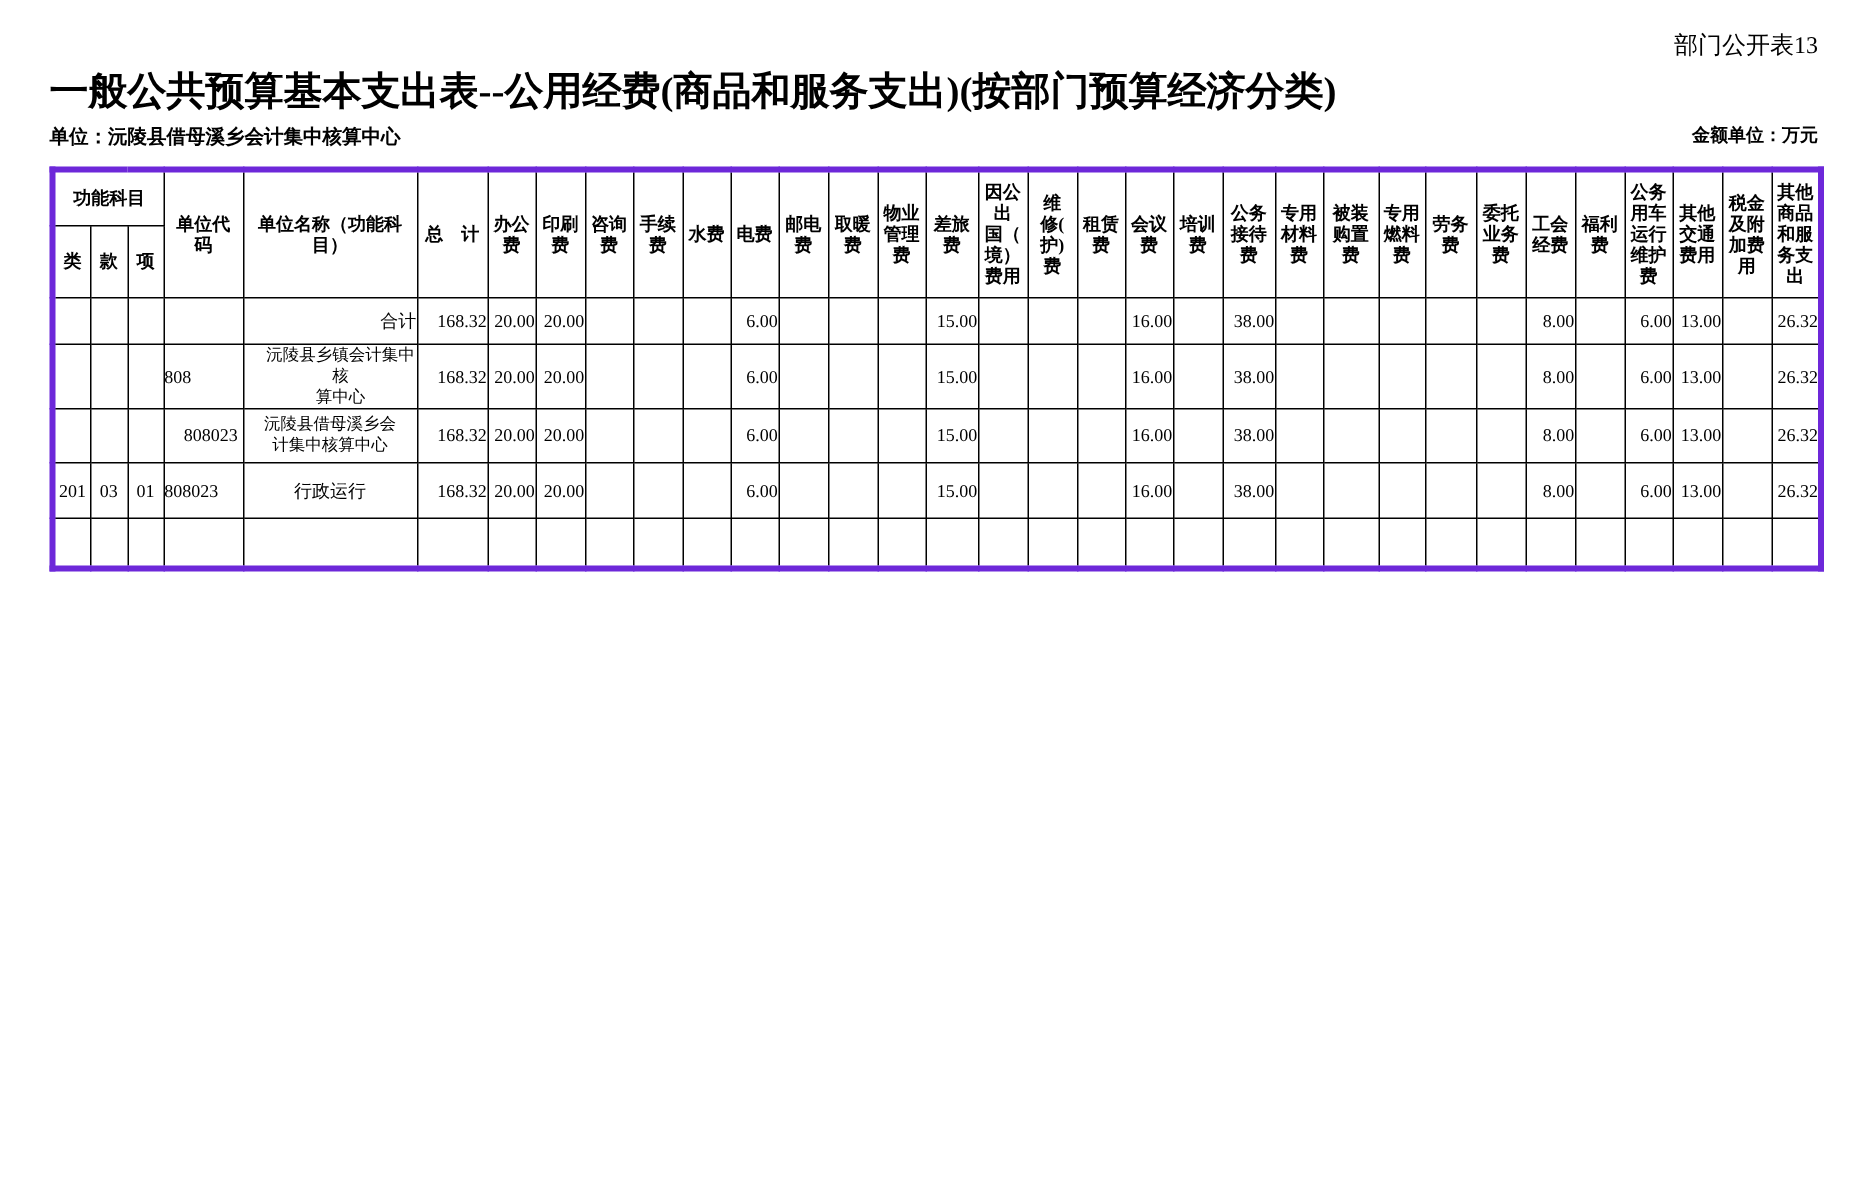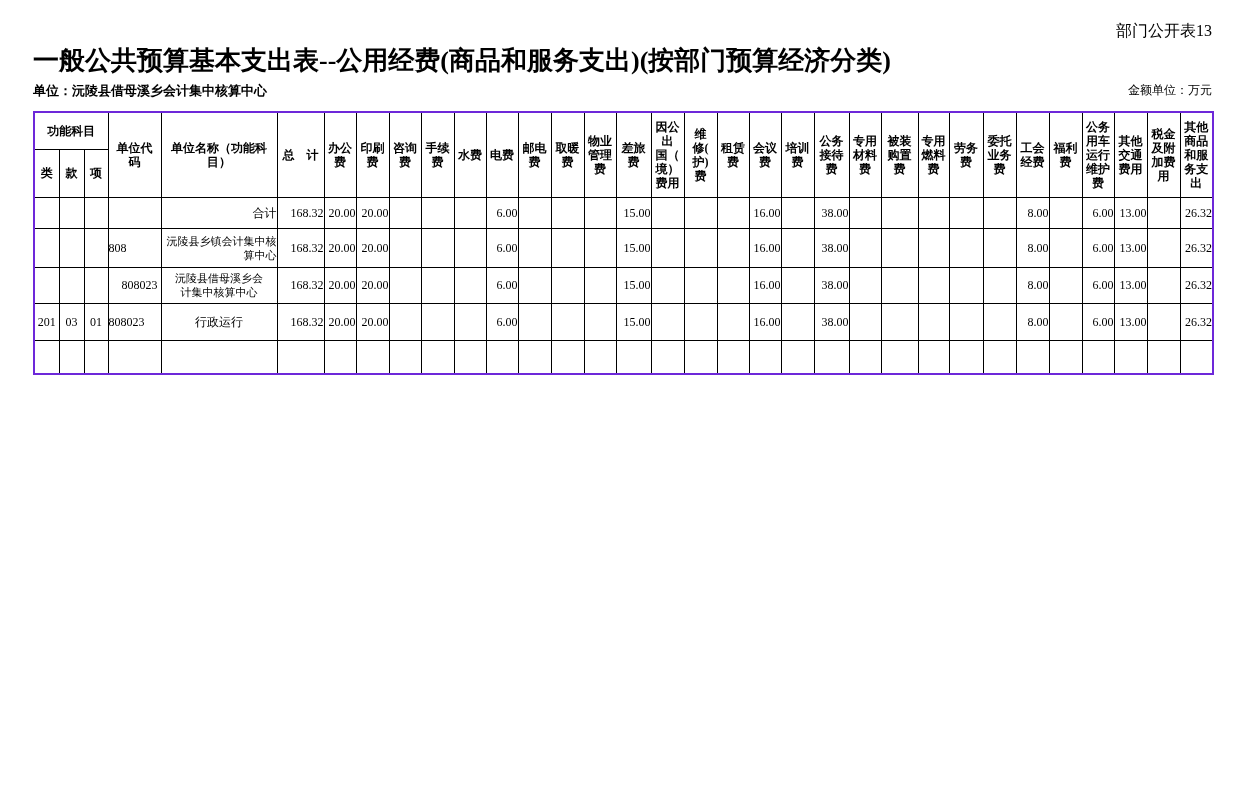--- a/index.html
+++ b/index.html
@@ -29,28 +29,28 @@
   }
   .meta-row {
     display: flex;
     justify-content: space-between;
     align-items: flex-start;
     margin-top: 7px;
     font-size: 13px;
     line-height: 15px;
   }
   .unit-label { font-weight: bold; }
-  .amount-unit-label { font-weight: normal; font-size: 12px; }
+  .amount-unit-label { font-weight: bold; font-size: 12px; }
 
   table.budget {
     margin-top: 13px;
     border-collapse: collapse;
     table-layout: fixed;
     width: 1179px;
-    border: 2px solid #6d28d9;
+    border: 4px solid #6d28d9;
   }
   table.budget th, table.budget td {
     border: 1px solid #000;
     padding: 0;
     overflow: hidden;
     vertical-align: middle;
   }
   table.budget th {
     font-size: 12px;
     font-weight: bold;
@@ -60,21 +60,21 @@
   }
   table.budget td {
     font-size: 12px;
     line-height: 14px;
   }
   td.c-func { text-align: center; }
   td.c-num  { text-align: right; padding-right: 2px; }
   td.c-code { text-align: left; padding-left: 3px; }
   td.c-code.al-right { text-align: right; padding-right: 3px; padding-left: 0; }
   td.c-name { white-space: pre-line; text-align: center; }
-  td.c-name.al-left   { text-align: right; padding-left: 2px; }
+  td.c-name.al-left   { text-align: center; padding-left: 14px; }
   td.c-name.al-indent { text-align: right; padding-left: 13px; }
   td.c-name.small { font-size: 11px; line-height: 14px; }
 </style>
 </head>
 <body>
 
 <div class="page">
   <div class="doc-ref">部门公开表13</div>
   <h1 class="title">一般公共预算基本支出表--公用经费(商品和服务支出)(按部门预算经济分类)</h1>
   <div class="meta-row">

